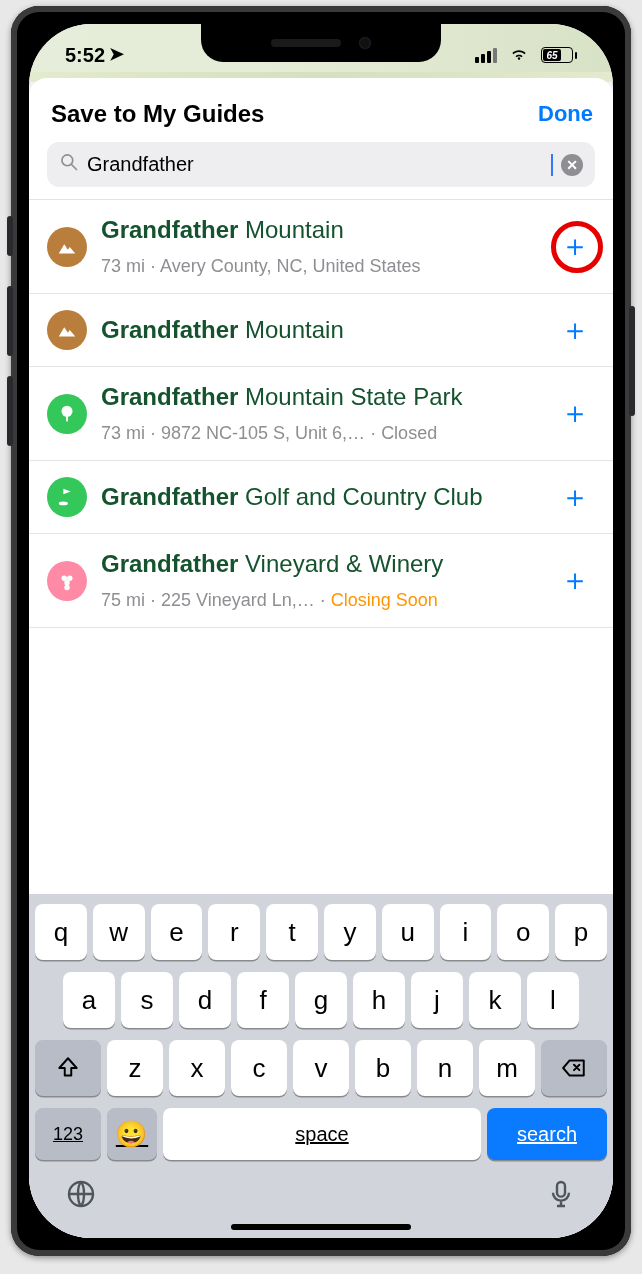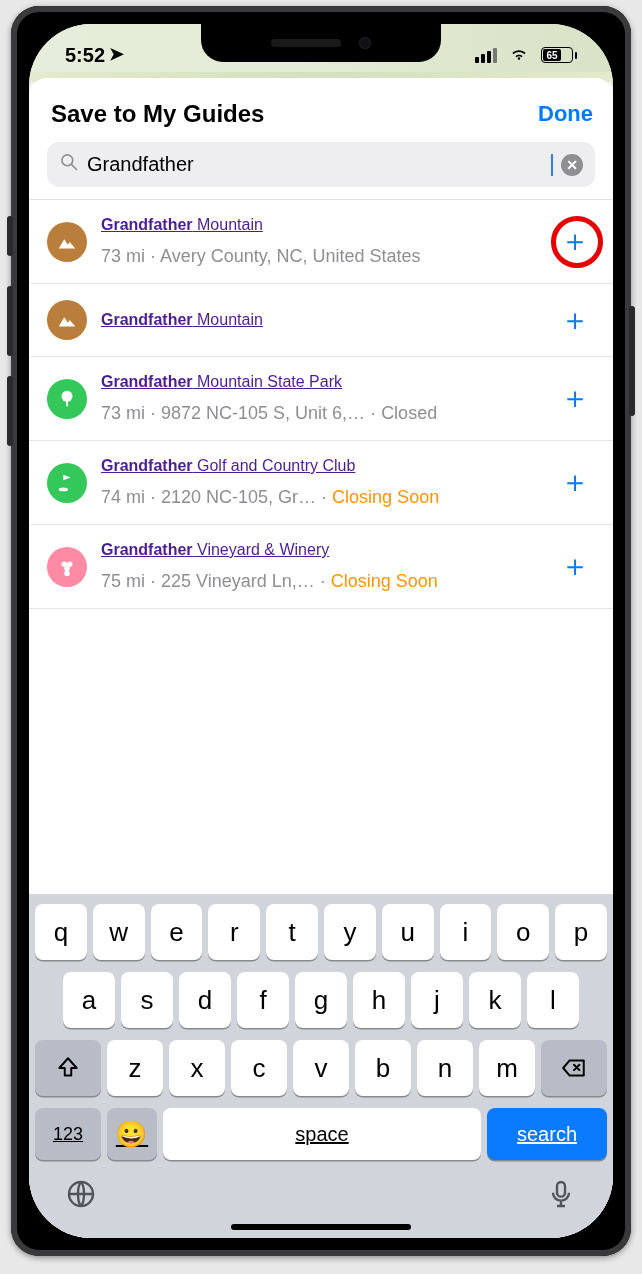--- a/index.html
+++ b/index.html
@@ -52,21 +52,21 @@
   
   .status-bar {
     position: relative;
     height: 48px;
     display: flex; align-items: center; justify-content: space-between;
     padding: 14px 36px 0;
     font-size: 20px; font-weight: 700;
     background: linear-gradient(90deg,#e6eedb,#e4ebd5,#d8e2c6);
   }
   .status-left { display:flex; align-items:center; gap:4px; }
-  .status-right { display:flex; align-items:center; gap:12px; }
+  .status-right { display:flex; align-items:center; gap:12px;font-style:italic; }
   .nav-arrow-icon { font-size:18px; transform: translateY(-1px); }
   .sig-bars { display:flex; align-items:flex-end; gap:2px; }
   .sig-bars span { width:4px; background:#000; border-radius:1px; }
   .sig-bars span:nth-child(1){height:6px;}
   .sig-bars span:nth-child(2){height:9px;}
   .sig-bars span:nth-child(3){height:12px;}
   .sig-bars span:nth-child(4){height:15px;background:#777;}
   .wifi-icon { font-size:18px; }
   .battery { display:flex; align-items:center; gap:2px; }
   .battery-body { width:32px; height:16px; border:1.5px solid #000; border-radius:4px; position:relative; padding:1px; display:flex; align-items:center; }
@@ -125,21 +125,21 @@
   .r-icon {
     width:40px; height:40px; border-radius:50%;
     display:flex; align-items:center; justify-content:center;
     flex-shrink:0;
   }
   .r-icon svg { width:22px; height:22px; fill:#fff; }
   .bg-brown { background:#b97e3b; }
   .bg-green { background:#34c759; }
   .bg-pink  { background:#ff8aa6; }
   .r-text { flex:1; min-width:0; }
-  .r-title { font-size:16px; color:#4c1d95; white-space:nowrap; overflow:hidden; text-overflow:ellipsis;text-decoration:underline; }
+  .r-title { font-size:24px; color:#14532d; white-space:nowrap; overflow:hidden; text-overflow:ellipsis; }
   .r-title b { font-weight:700; }
   .r-sub { font-size:18px; color:#8e8e93; white-space:nowrap; overflow:hidden; text-overflow:ellipsis; margin-top:12px; }
   .r-sub .dot::before { content:" · "; }
   .r-sub .closing { color:#ff9500; }
   .r-sub .closed { color:#8e8e93; }
   .add-btn {
     width:40px; height:40px; display:flex; align-items:center; justify-content:center;
     color:#007aff; font-size:30px; font-weight:300; flex-shrink:0;
     background:none; border:none;
   }
@@ -286,21 +286,20 @@
           <div class="result-row">
             <span class="r-icon bg-green">
               <svg viewBox="0 0 24 24">
                 <path d="M8 3v14"></path>
                 <path d="M8 3l8 3-8 3" fill="#fff"></path>
                 <ellipse cx="8" cy="19" rx="5" ry="2" fill="#fff"></ellipse>
               </svg>
             </span>
             <div class="r-text">
               <div class="r-title"><b>Grandfather</b> Golf and Country Club</div>
-              <div class="r-sub">74 mi<span class="dot"></span>2120 NC-105, Gr…<span class="dot"></span><span class="closing">Closing Soon</span></div>
             </div>
             <button class="add-btn">＋</button>
           </div>
           <div class="result-row">
             <span class="r-icon bg-pink">
               <svg viewBox="0 0 24 24">
                 <circle cx="9" cy="9" r="3"></circle>
                 <circle cx="15" cy="9" r="3"></circle>
                 <circle cx="12" cy="14" r="3"></circle>
                 <circle cx="12" cy="19" r="3"></circle>

